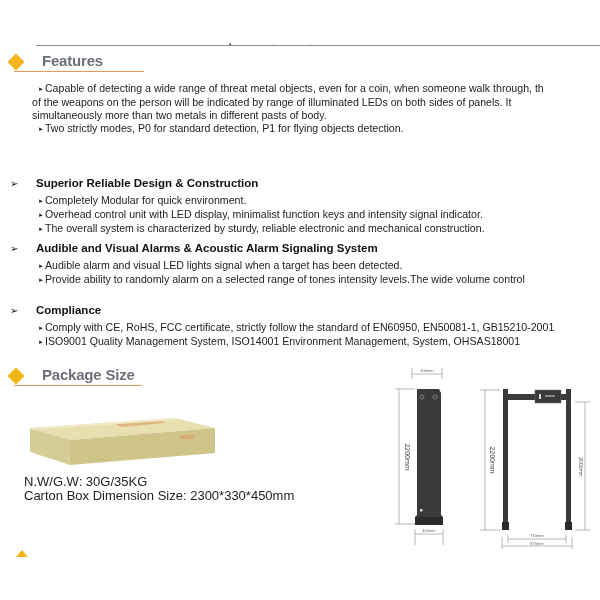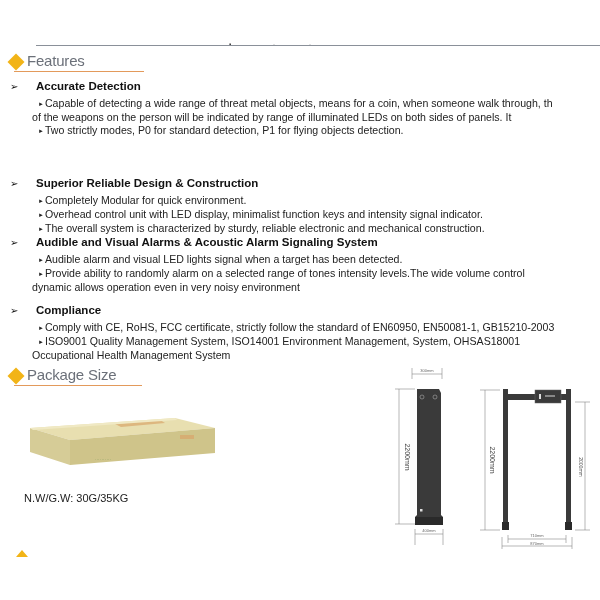--- a/index.html
+++ b/index.html
@@ -1,79 +1,77 @@
 <!DOCTYPE html>
 <html><head>
 <meta charset="utf-8">
 <style>
   html, body { margin:0; padding:0; background:#ffffff; }
   body { width:600px; height:600px; position:relative; overflow:hidden; font-family:"Liberation Sans", "DejaVu Sans", sans-serif; color:#222; }
   .topline { position:absolute; left:36px; top:45px; width:564px; height:1px; background:#8a9099; }
   .topdots { position:absolute; top:41px; font-size:6px; color:#333; }
   .sec-head { position:absolute; left:8px; height:22px; }
   .diamond { position:absolute; left:2px; top:2px; width:12px; height:12px; background:#f2b417; transform:rotate(45deg); }
-  .sec-title { position:absolute; left:19px; top:-2px; font-size:15px; font-weight:normal; color:#6b7079; white-space:nowrap; letter-spacing:-0.2px; }
+  .sec-title { position:absolute; left:34px; top:-2px; font-size:15px; font-weight:bold; color:#6b7079; white-space:nowrap; letter-spacing:-0.2px; }
   .sec-underline { position:absolute; left:6px; top:17px; width:130px; height:1px; background:#e39a5b; }
   .feat { position:absolute; left:10px; width:590px; }
   .feat-title { font-size:11.5px; font-weight:bold; color:#111; height:15px; white-space:nowrap; }
   .arrow { display:inline-block; width:26px; font-size:10px; color:#111; }
   .feat-body { margin-left:28px; font-size:10.6px; line-height:13px; color:#222; white-space:nowrap; }
   .bul { font-size:6px; vertical-align:1px; margin-right:1px; }
-  .pkg-text { position:absolute; left:24px; top:492px; font-size:11px; line-height:13.5px; color:#222; }
+  .pkg-text { position:absolute; left:24px; top:475px; font-size:13px; line-height:13.5px; color:#222; }
   .box3d { position:absolute; left:25px; top:410px; }
   .warn-tri { position:absolute; left:16px; top:550px; width:0; height:0; border-left:6px solid transparent; border-right:6px solid transparent; border-bottom:7px solid #f2b417; }
   .diagram { position:absolute; }
 </style>
 </head>
 <body>
 
 <div class="topline"></div>
 <span class="topdots" style="left:229px">▪</span>
 <span class="topdots" style="left:273px">·</span>
 <span class="topdots" style="left:309px">·</span>
 
 <div class="sec-head" style="top:54px">
   <div class="diamond"></div>
   <div class="sec-title">Features</div>
   <div class="sec-underline"></div>
 </div>
 
 <div class="feat" style="top:80px">
-  <div class="feat-title"><span class="arrow">➢</span><span>Accurate Detection</span></div>
   <div class="feat-body" style="margin-top:2px">
-    <div><span class="bul">►</span><span>Capable of detecting a wide range of threat metal objects, means for a coin, when someone walk through, th</span></div>
+    <div><span class="bul">►</span><span>Capable of detecting a wide range of threat metal objects, even for a coin, when someone walk through, th</span></div>
     <div style="margin-left:-6px">of the weapons on the person will be indicated by range of illuminated LEDs on both sides of panels. It</div>
+    <div style="margin-left:-6px">simultaneously more than two metals in different pasts of body.</div>
     <div><span class="bul">►</span><span>Two strictly modes, P0 for standard detection, P1 for flying objects detection.</span></div>
   </div>
 </div>
 
 <div class="feat" style="top:177px">
   <div class="feat-title"><span class="arrow">➢</span><span>Superior Reliable Design &amp; Construction</span></div>
   <div class="feat-body" style="margin-top:2px">
     <div><span class="bul">►</span><span>Completely Modular for quick environment.</span></div>
     <div><span class="bul">►</span><span>Overhead control unit with LED display, minimalist function keys and intensity signal indicator.</span></div>
     <div><span class="bul">►</span><span>The overall system is characterized by sturdy, reliable electronic and mechanical construction.</span></div>
   </div>
 </div>
 
-<div class="feat" style="top:236px">
+<div class="feat" style="top:242px">
   <div class="feat-title"><span class="arrow">➢</span><span>Audible and Visual Alarms &amp; Acoustic Alarm Signaling System</span></div>
   <div class="feat-body" style="margin-top:2px">
     <div><span class="bul">►</span><span>Audible alarm and visual LED lights signal when a target has been detected.</span></div>
     <div><span class="bul">►</span><span>Provide ability to randomly alarm on a selected range of tones intensity levels.The wide volume control</span></div>
-    <div style="margin-left:-6px">dynamic allows operation even in very noisy environment</div>
   </div>
 </div>
 
 <div class="feat" style="top:304px">
   <div class="feat-title"><span class="arrow">➢</span><span>Compliance</span></div>
   <div class="feat-body" style="margin-top:2px">
-    <div><span class="bul">►</span><span>Comply with CE, RoHS, FCC certificate, strictly follow the standard of EN60950, EN50081-1, GB15210-2003</span></div>
+    <div><span class="bul">►</span><span>Comply with CE, RoHS, FCC certificate, strictly follow the standard of EN60950, EN50081-1, GB15210-2001</span></div>
     <div><span class="bul">►</span><span>ISO9001 Quality Management System, ISO14001 Environment Management, System, OHSAS18001</span></div>
-    <div style="margin-left:-6px">Occupational Health Management System</div>
   </div>
 </div>
 
 <div class="sec-head" style="top:368px">
   <div class="diamond"></div>
   <div class="sec-title">Package Size</div>
   <div class="sec-underline" style="width:128px"></div>
 </div>
 
 <svg class="box3d" width="190" height="60" viewBox="0 0 190 60">
@@ -81,20 +79,21 @@
   <polygon points="5,18 45,30 45,55 5,42" fill="#d6cc97"></polygon>
   <polygon points="45,30 190,18 190,43 45,55" fill="#cfc48a"></polygon>
   <polygon points="90,14 135,10 140,13 96,17" fill="#d9a56b" opacity="0.7"></polygon>
   <polygon points="5,18 150,8 152,10 8,20" fill="#f0e9c4"></polygon>
   <rect x="155" y="25" width="14" height="4" fill="#d9a56b" opacity="0.7"></rect>
   <text x="70" y="50" font-size="3" fill="#5a8f4a">. . . . . . . . . .</text>
 </svg>
 
 <div class="pkg-text">
   <div>N.W/G.W: 30G/35KG</div>
+  <div>Carton Box Dimension Size: 2300*330*450mm</div>
 </div>
 
 <div class="warn-tri"></div>
 
 <svg class="diagram" style="left:385px; top:365px" width="80" height="185" viewBox="0 0 80 185">
   <line x1="27" y1="3" x2="27" y2="14" stroke="#888" stroke-width="0.6"></line>
   <line x1="57" y1="3" x2="57" y2="14" stroke="#888" stroke-width="0.6"></line>
   <line x1="27" y1="9" x2="57" y2="9" stroke="#888" stroke-width="0.6"></line>
   <text x="42" y="7" font-size="4" fill="#666" text-anchor="middle">300mm</text>
   <line x1="10" y1="24" x2="30" y2="24" stroke="#888" stroke-width="0.6"></line>

